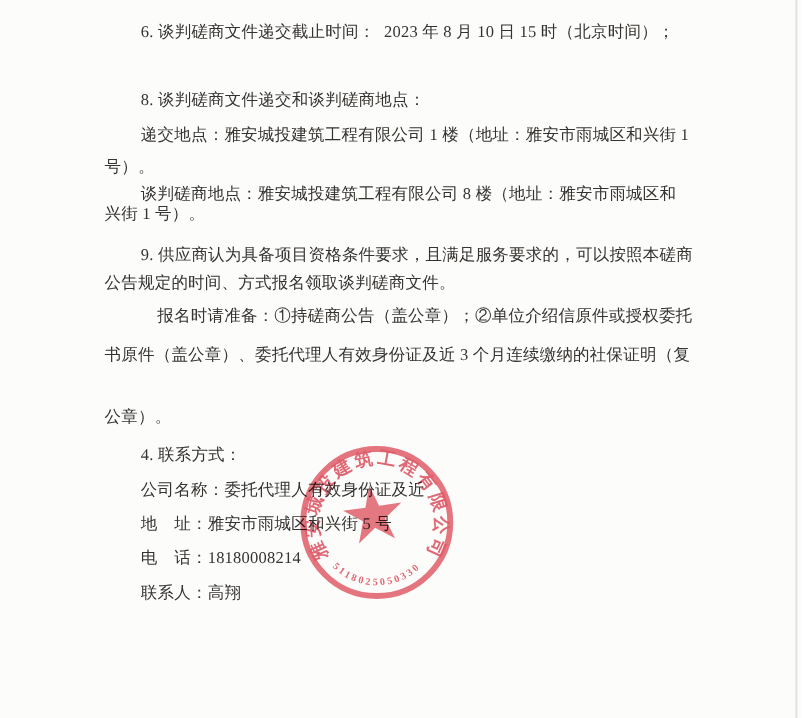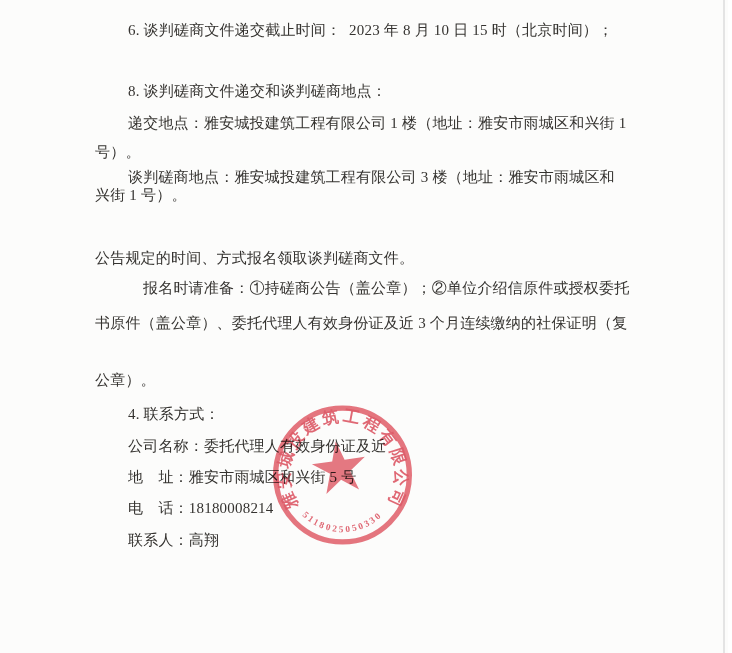--- a/index.html
+++ b/index.html
@@ -41,22 +41,23 @@
 </style>
 </head>
 <body>
 
 <div id="page">
 
   <div class="doc-line" style="top:20px;left:128px">6. 谈判磋商文件递交截止时间：  2023 年 8 月 10 日 15 时（北京时间）；</div>
   <div class="doc-line" style="top:81px;left:128px">8. 谈判磋商文件递交和谈判磋商地点：</div>
   <div class="doc-line" style="top:113px;left:128px">递交地点：雅安城投建筑工程有限公司 1 楼（地址：雅安市雨城区和兴街 1</div>
   <div class="doc-line" style="top:142px;left:95px">号）。</div>
-  <div class="doc-line" style="top:167px;left:128px">谈判磋商地点：雅安城投建筑工程有限公司 3 楼（地址：雅安市雨城区和</div>
+  <div class="doc-line" style="top:167px;left:128px">谈判磋商地点：雅安城投建筑工程有限公司 8 楼（地址：雅安市雨城区和</div>
   <div class="doc-line" style="top:185px;left:95px">兴街 1 号）。</div>
+  <div class="doc-line" style="top:222px;left:128px">9. 供应商认为具备项目资格条件要求，且满足服务要求的，可以按照本磋商</div>
   <div class="doc-line" style="top:278px;left:143px">报名时请准备：①持磋商公告（盖公章）；②单位介绍信原件或授权委托</div>
   <div class="doc-line" style="top:248px;left:95px">公告规定的时间、方式报名领取谈判磋商文件。</div>
   <div class="doc-line" style="top:313px;left:95px">书原件（盖公章）、委托代理人有效身份证及近 3 个月连续缴纳的社保证明（复</div>
   <div class="doc-line" style="top:370px;left:95px">公章）。</div>
   <div class="doc-line" style="top:404px;left:128px">4. 联系方式：</div>
   <div class="doc-line" style="top:436px;left:128px">公司名称：委托代理人有效身份证及近</div>
   <div class="doc-line" style="top:467px;left:128px">地　址：雅安市雨城区和兴街 5 号</div>
   <div class="doc-line" style="top:498px;left:128px">电　话：18180008214</div>
   <div class="doc-line" style="top:530px;left:128px">联系人：高翔</div>
 

